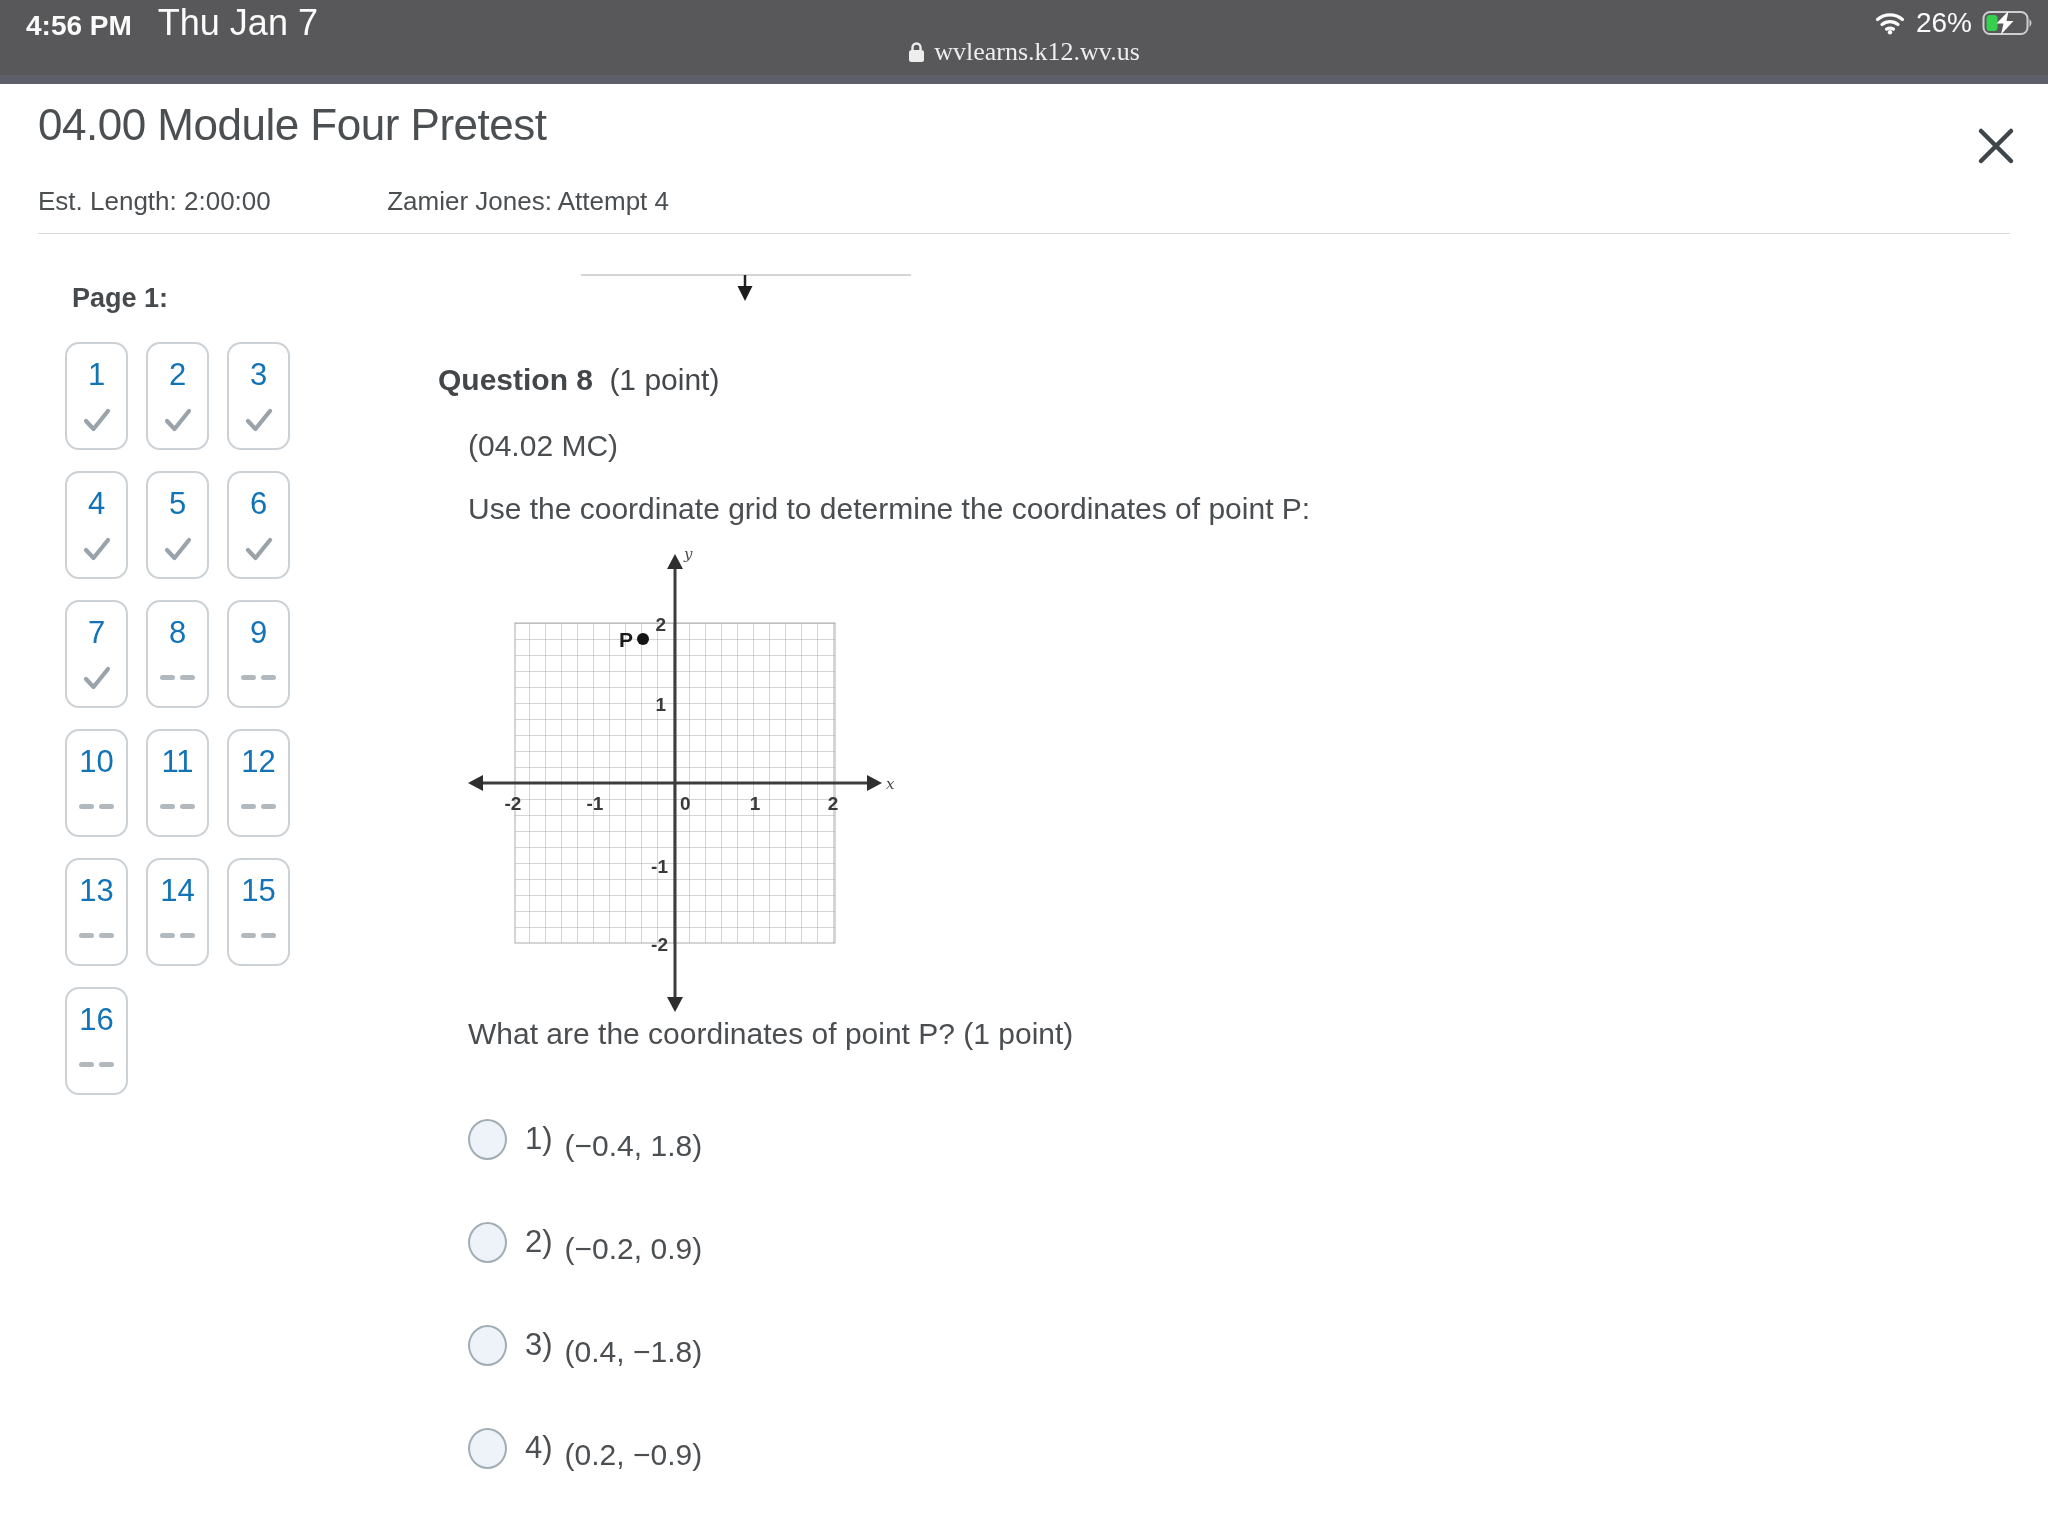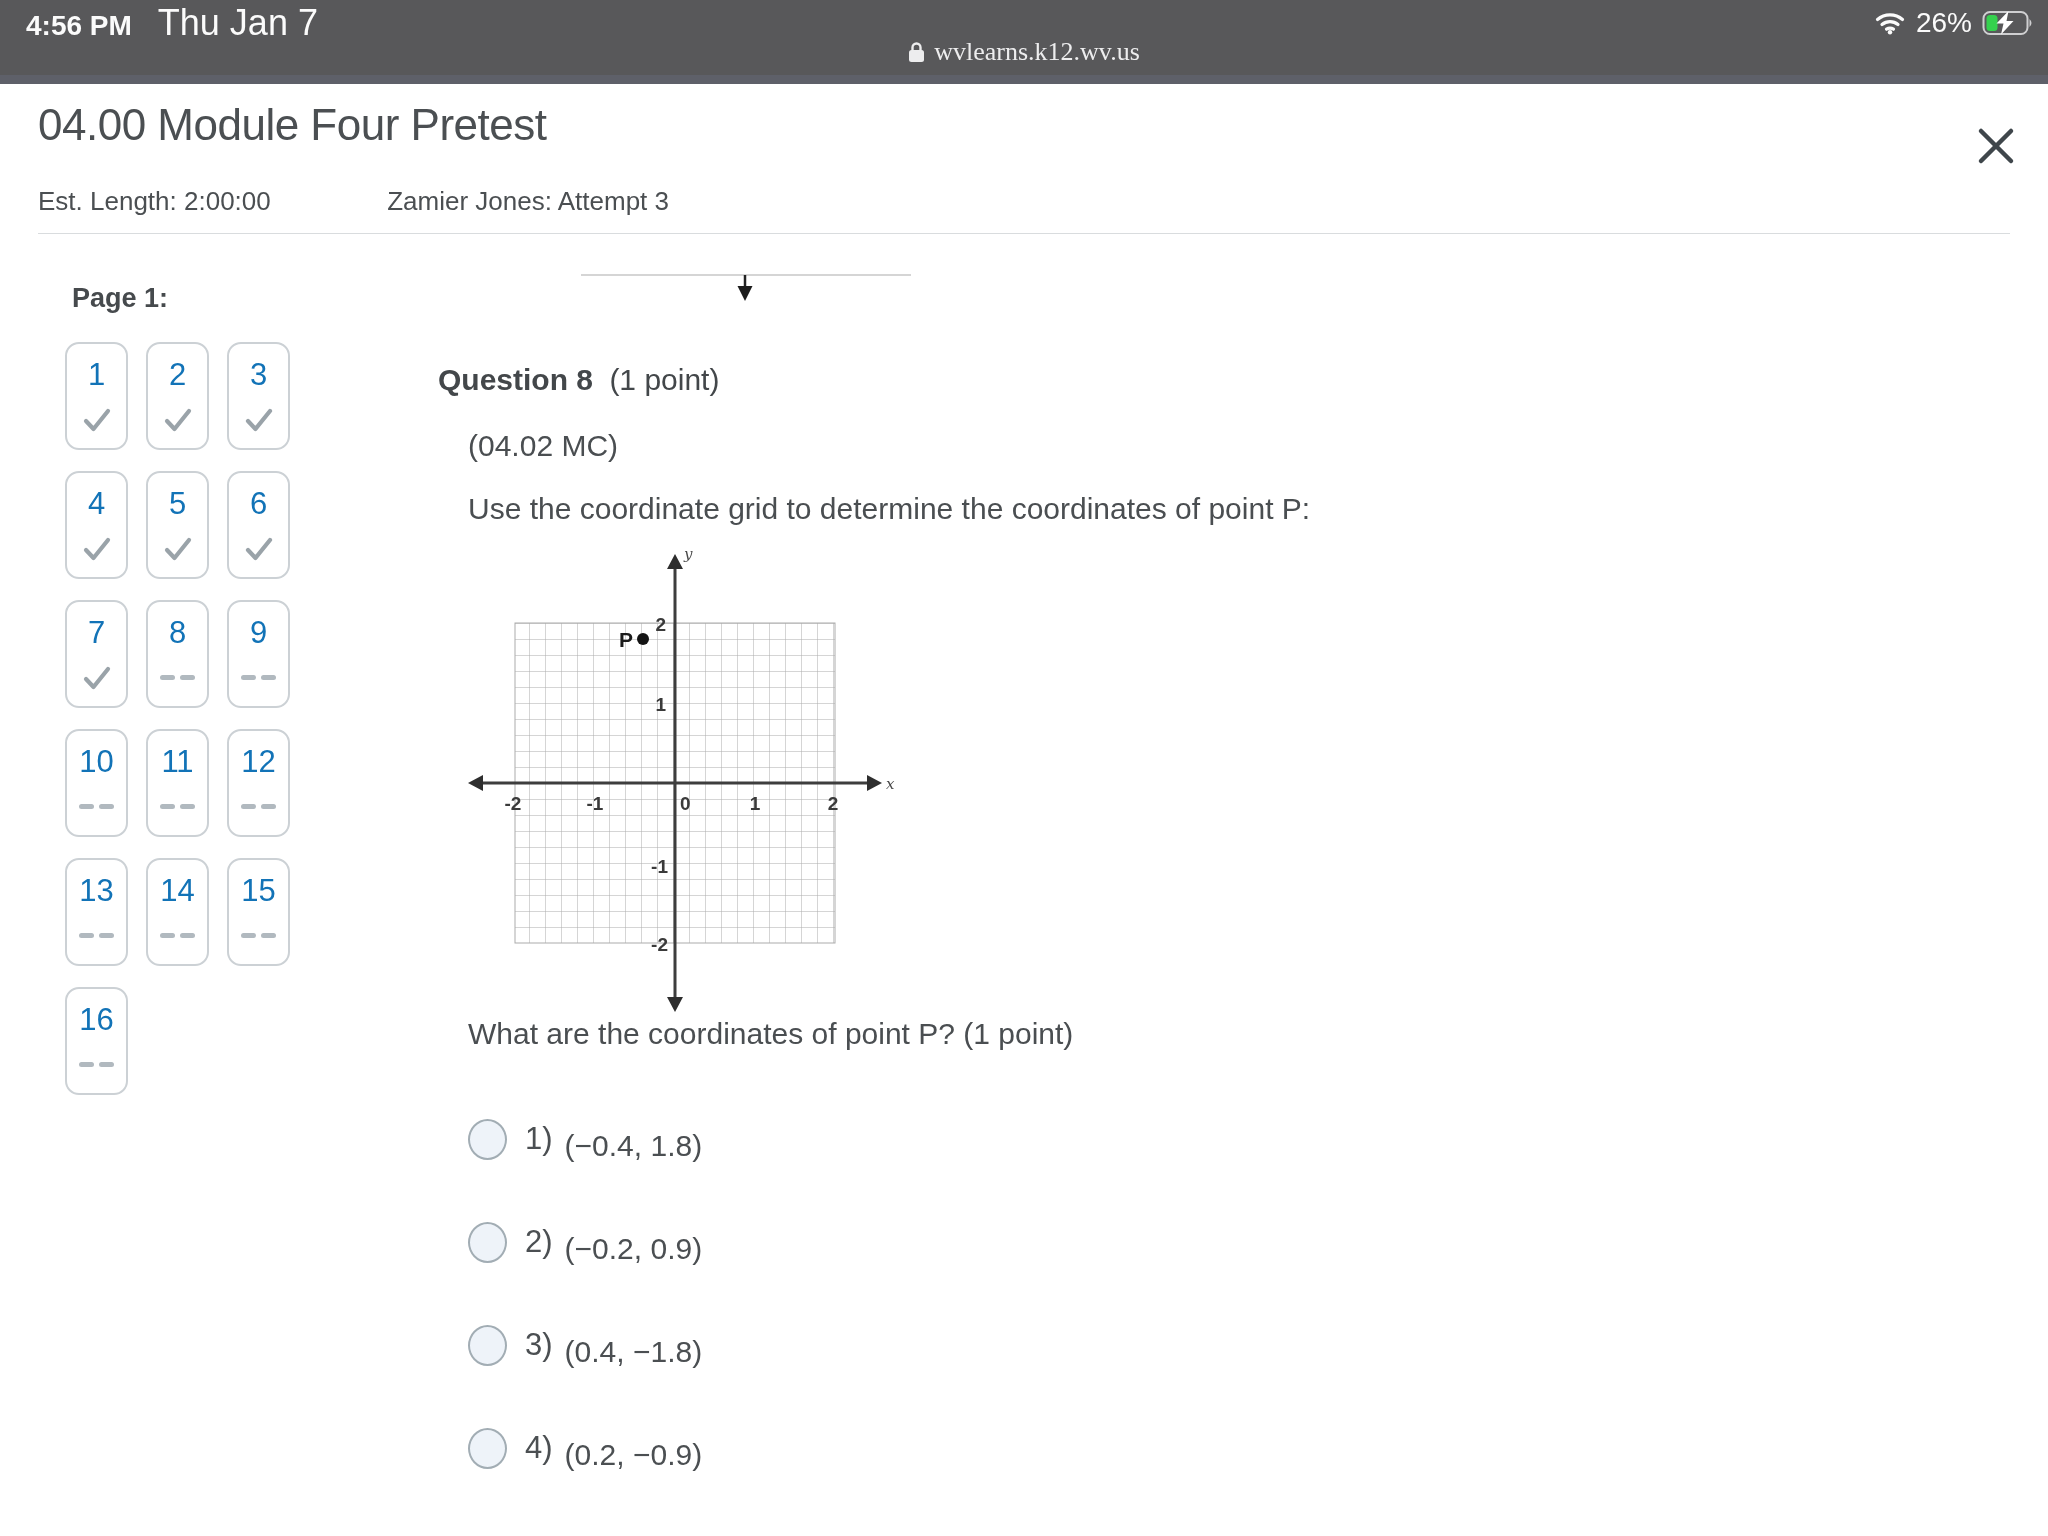--- a/index.html
+++ b/index.html
@@ -97,21 +97,21 @@
 
   <h1 class="title">04.00 Module Four Pretest</h1>
   <button class="close-btn">
     <svg width="38" height="38" viewBox="0 0 38 38">
       <line x1="4" y1="4" x2="34" y2="34" stroke="#3f464b" stroke-width="4.5" stroke-linecap="round"></line>
       <line x1="34" y1="4" x2="4" y2="34" stroke="#3f464b" stroke-width="4.5" stroke-linecap="round"></line>
     </svg>
   </button>
   <div class="meta">
     <span class="est">Est. Length: 2:00:00</span>
-    <span class="attempt">Zamier Jones: Attempt 3</span>
+    <span class="attempt">Zamier Jones: Attempt 4</span>
   </div>
   <hr class="divider">
 
   <section class="content">
 
     <h2 class="page-label">Page 1:</h2>
     <div class="pager-grid">
         <div class="pbtn is-done">
     <span class="pnum">1</span>
     <span class="picon check">

